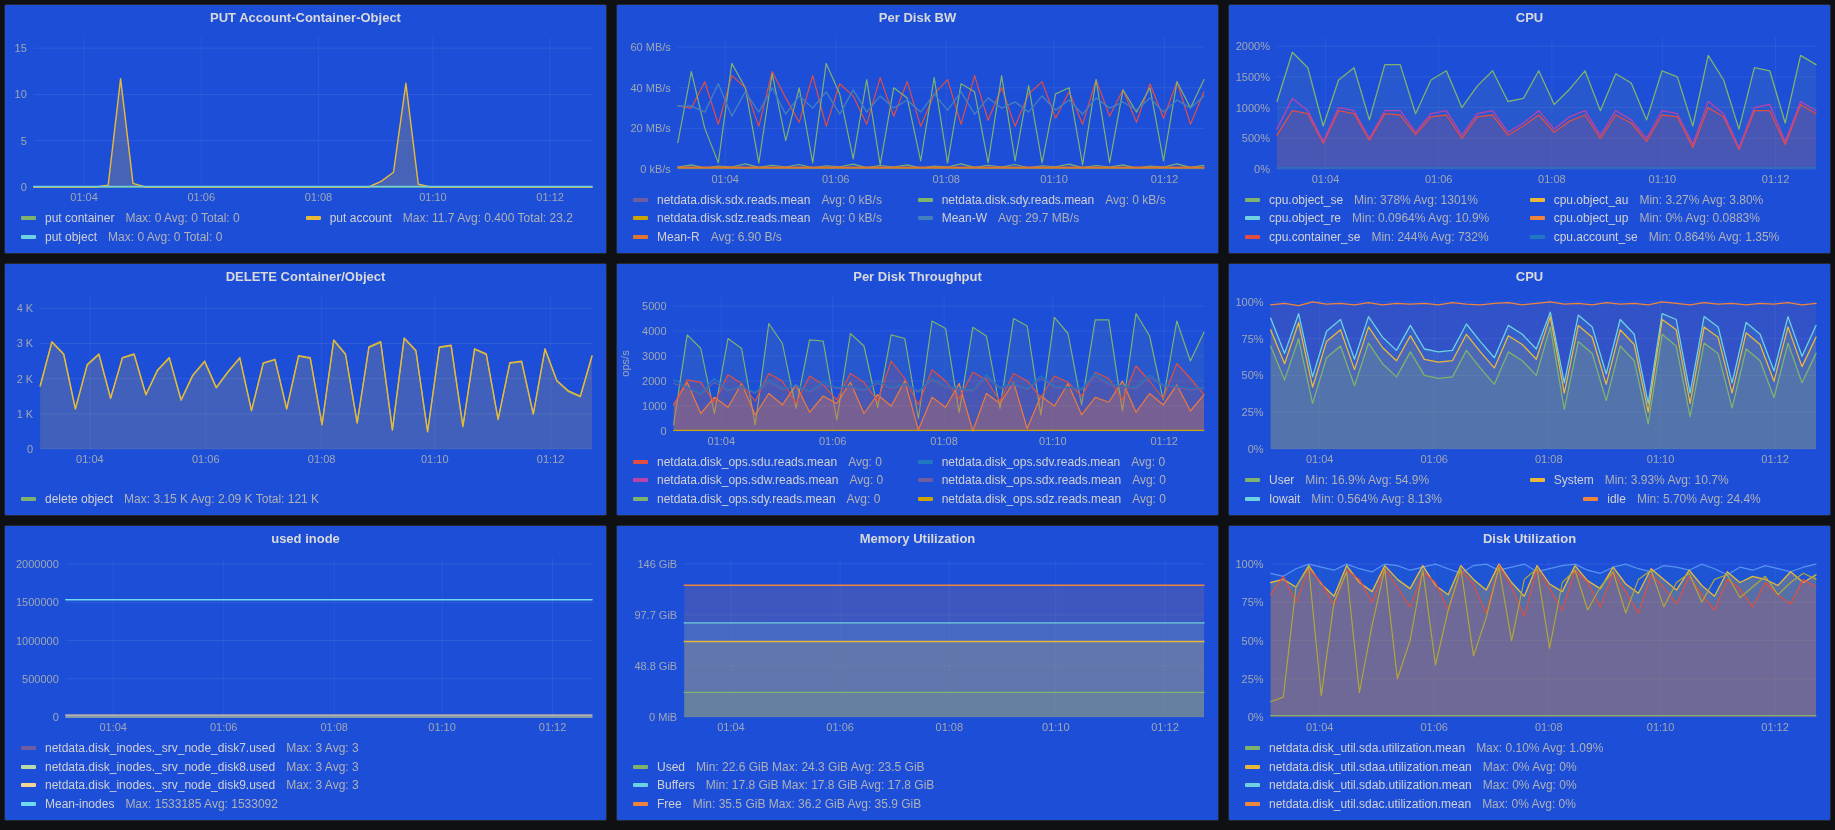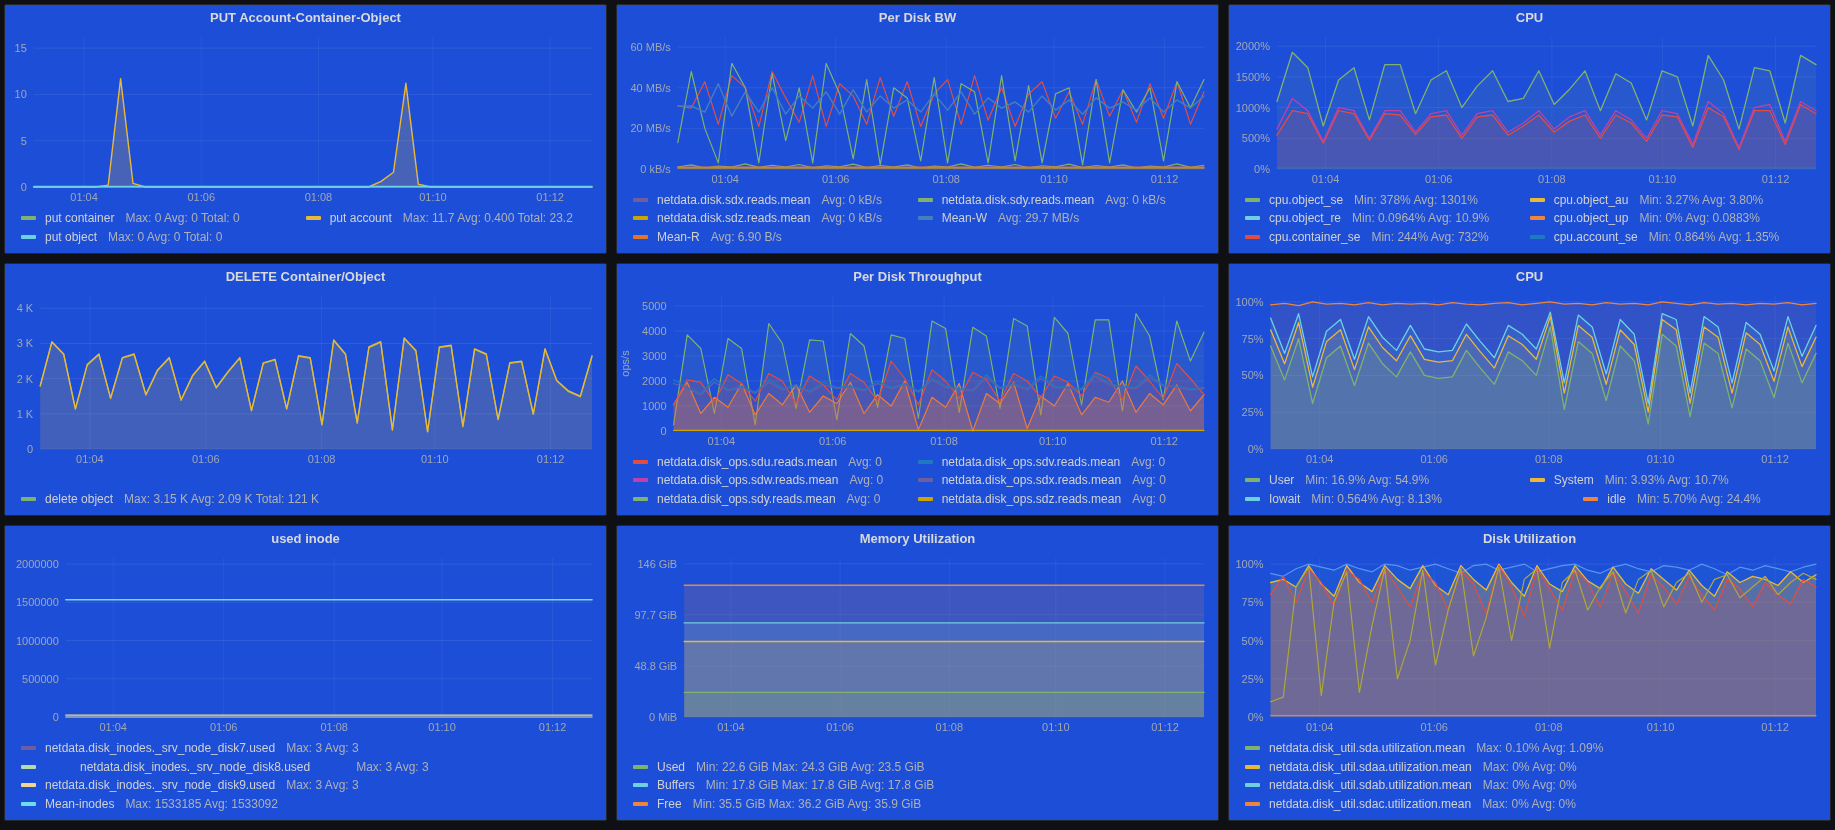--- a/index.html
+++ b/index.html
@@ -390,21 +390,21 @@
           <polyline points="58.8,164.1 585.0,164.1" fill="none" stroke="#F4D598" stroke-width="1.4" stroke-linejoin="round" stroke-linecap="round"></polyline>
           <polyline points="58.8,48.8 585.0,48.8" fill="none" stroke="#70DBED" stroke-width="1.6" stroke-linejoin="round" stroke-linecap="round"></polyline>
         </svg>
       </div>
     <div class="legend">
         <div class="legend-item" style="width: 100%;">
           <span class="swatch" style="background: rgb(112, 93, 160);"></span>
           <span class="name">netdata.disk_inodes._srv_node_disk7.used</span>
           <span class="stats">Max: 3  Avg: 3</span>
         </div>
-        <div class="legend-item" style="width: 100%; gap: 35px;">
+        <div class="legend-item" style="width: 100%;">
           <span class="swatch" style="background: rgb(183, 219, 171);"></span>
           <span class="name">netdata.disk_inodes._srv_node_disk8.used</span>
           <span class="stats">Max: 3  Avg: 3</span>
         </div>
         <div class="legend-item" style="width: 100%;">
           <span class="swatch" style="background: rgb(244, 213, 152);"></span>
           <span class="name">netdata.disk_inodes._srv_node_disk9.used</span>
           <span class="stats">Max: 3  Avg: 3</span>
         </div>
         <div class="legend-item" style="width: 100%;">

